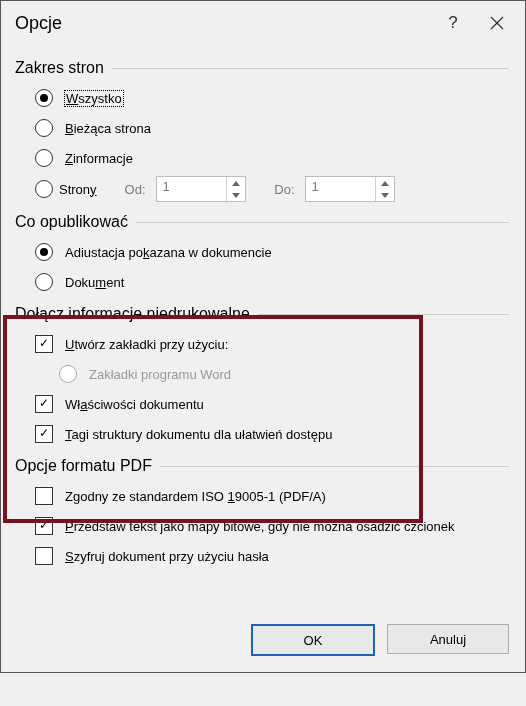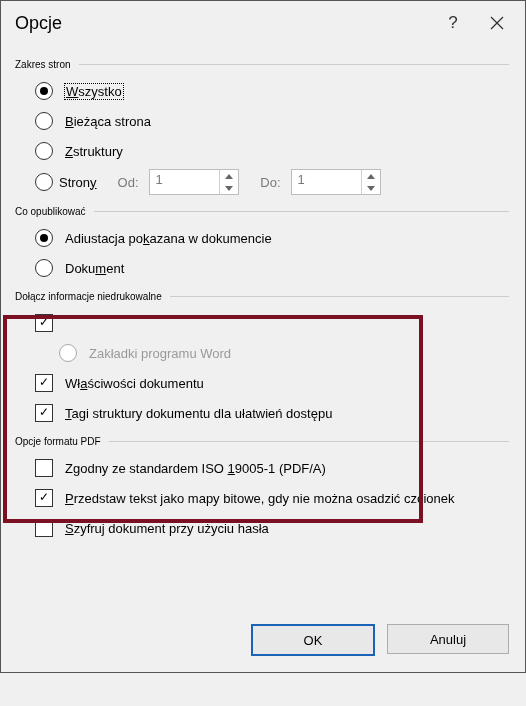--- a/index.html
+++ b/index.html
@@ -43,21 +43,21 @@
   .content {
     padding: 8px 16px 0 16px;
   }
   fieldset.group {
     border: none;
     border-top: 1px solid #ccc;
     margin: 6px 0 4px 0;
     padding: 6px 0 2px 0;
   }
   fieldset.group > legend {
-    font-size: 10px;
+    font-size: 16px;
     padding-right: 8px;
     color: #000;
     margin-left: -4px;
   }
   .row {
     display: flex;
     align-items: center;
     min-height: 30px;
     margin-left: 18px;
     gap: 6px;
@@ -177,21 +177,21 @@
     justify-content: center;
     font-size: 13px;
   }
   .btn.default {
     border: 2px solid #1a63b7;
   }
   .indent-range {
     margin-left: 18px;
     display: flex;
     align-items: center;
-    gap: 16px;
+    gap: 23px;
     min-height: 32px;
   }
 </style>
 </head>
 <body>
 
 <div class="window">
 
   <div class="titlebar">
     <div class="title">Opcje</div>
@@ -219,21 +219,21 @@
       <div class="row">
         <span class="radio"></span>
         <label class="optlbl">
           <span></span><span class="mnemonic">B</span><span>ieżąca strona</span>
         </label>
       </div>
 
       <div class="row">
         <span class="radio"></span>
         <label class="optlbl">
-          <span></span><span class="mnemonic">Z</span><span>struktury</span>
+          <span></span><span class="mnemonic">Z</span><span>informacje</span>
         </label>
       </div>
 
       <div class="indent-range">
         <div style="display:flex;align-items:center;">
           <span class="radio"></span>
           <label class="optlbl">
             <span>Stron</span><span class="mnemonic">y</span><span></span>
           </label>
         </div>
@@ -292,20 +292,23 @@
           <span>Doku</span><span class="mnemonic">m</span><span>ent</span>
         </label>
       </div>
     </fieldset>
 
     <fieldset class="group">
       <legend>Dołącz informacje niedrukowalne</legend>
 
       <div class="row">
         <span class="checkbox checked"></span>
+        <label class="optlbl">
+          <span></span><span class="mnemonic">U</span><span>twórz zakładki przy użyciu:</span>
+        </label>
       </div>
 
 
       <div class="row sub">
         <span class="radio disabled"></span>
         <label class="optlbl disabled-text">Zakładki programu Word</label>
       </div>
 
       <div class="row">
         <span class="checkbox checked"></span>

